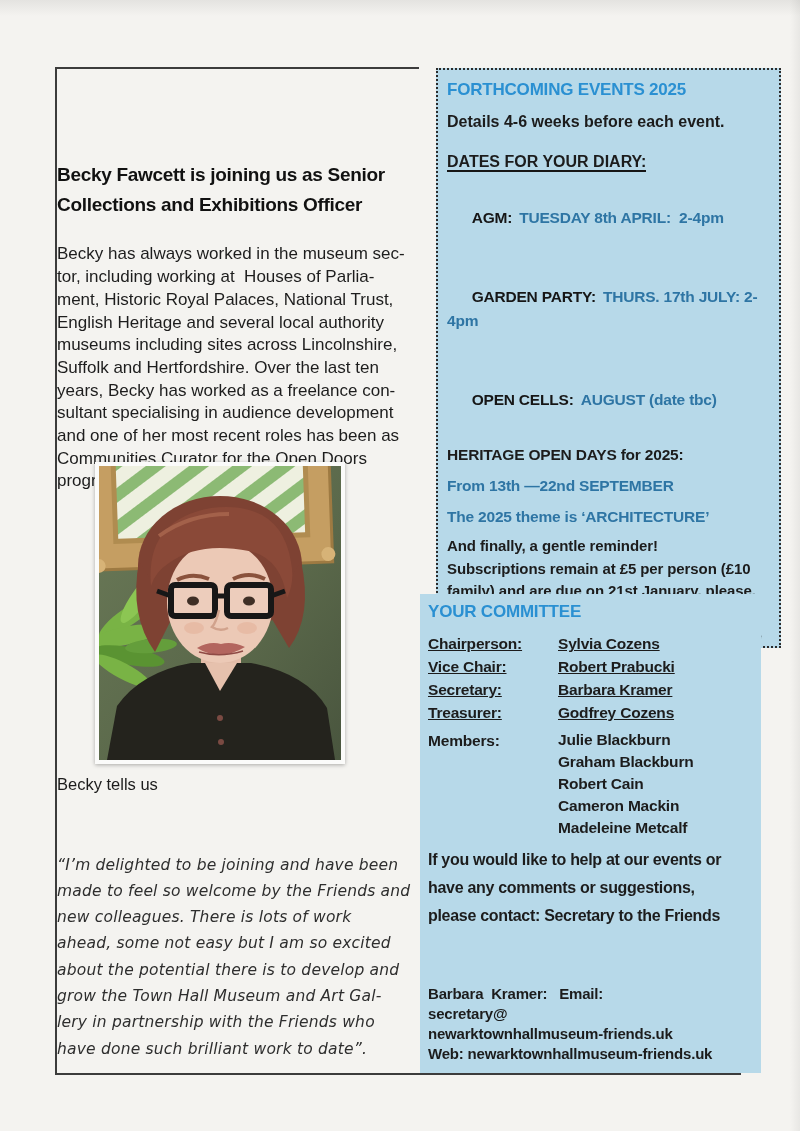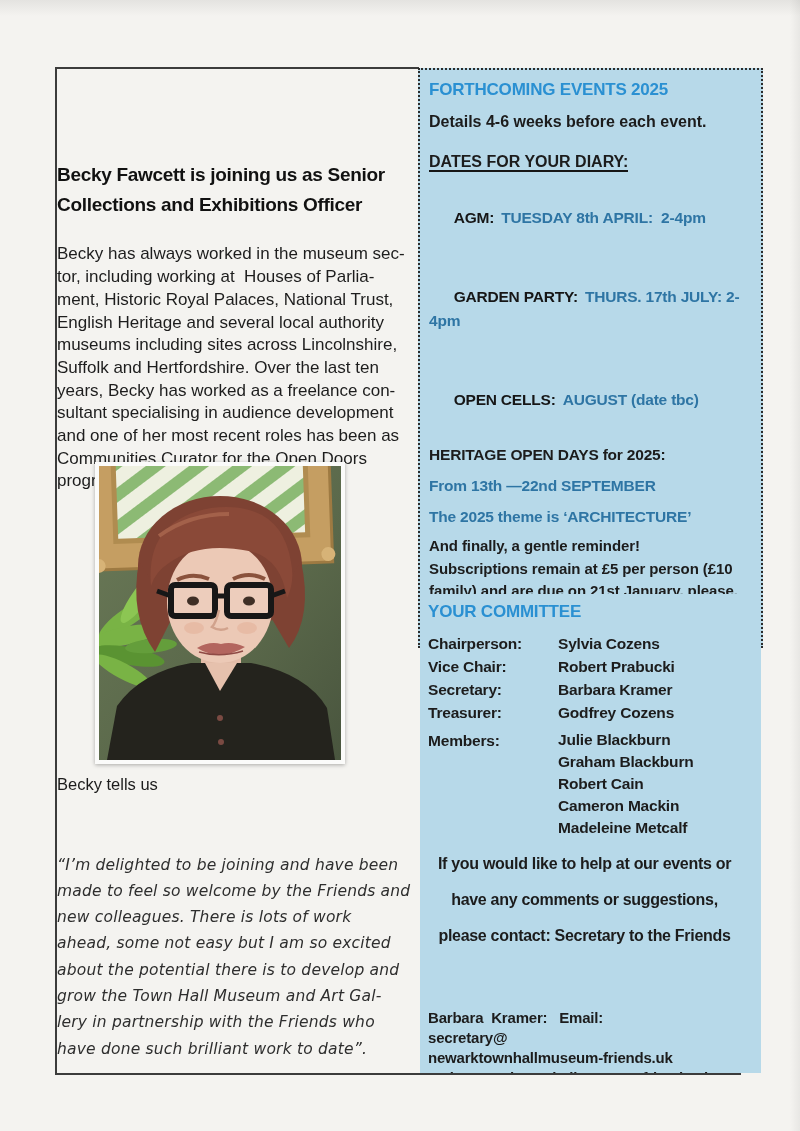--- a/index.html
+++ b/index.html
@@ -29,42 +29,42 @@
     font-size:17px;line-height:22.7px;color:#1d1d1d;}
   .photo{position:absolute;left:95px;top:462px;width:242px;height:294px;
     border:4px solid #fbfbfa;box-shadow:0 1px 4px rgba(0,0,0,0.3);background:#5d6b4a;}
   .photo svg{display:block;}
   .tells{position:absolute;left:57px;top:775px;font-size:16.5px;font-weight:normal;}
   .quote{position:absolute;left:57px;top:799px;width:370px;
     font-family:"DejaVu Sans",sans-serif;font-style:italic;
     font-size:15.5px;line-height:26.3px;color:#2e2e2e;letter-spacing:0.2px;}
 
   
-  .events{position:absolute;left:418px;top:68px;width:345px;height:580px;
+  .events{position:absolute;left:436px;top:68px;width:345px;height:580px;
     box-sizing:border-box;background:#b7d9e9;border:2px dotted #2b2b2b;
     padding:8px 9px 0 9px;overflow:hidden;font-weight:bold;}
   .panel-title{font-size:17px;line-height:24px;color:#2a90d2;letter-spacing:-0.2px;margin-bottom:8px;}
   .ev-sub{font-size:16px;line-height:24px;font-weight:bold;margin-bottom:9px;}
   .ev-diary{font-size:16px;line-height:24px;margin-bottom:8px;margin-top:16px;}
   .ev-diary span{border-bottom:2px solid #161616;}
   .ev-row{font-size:15.5px;line-height:24px;letter-spacing:-0.2px;margin-bottom:7px;}
   .ev-row .lab{color:#161616;margin-right:7px;}
   .ev-row .val{color:#2e75a4;}
   .ev-her{font-size:15.5px;line-height:24px;letter-spacing:-0.2px;margin-bottom:7px;}
   .ev-blue{font-size:15.5px;line-height:24px;letter-spacing:-0.2px;color:#2e75a4;margin-bottom:7px;}
   .ev-rem{font-size:15px;line-height:22.6px;letter-spacing:-0.1px;margin-top:-1px;}
 
   .committee{position:absolute;left:420px;top:594px;width:341px;height:479px;
     box-sizing:border-box;background:#b7d9e9;padding:6px 20px 0 8px;overflow:hidden;font-weight:bold;}
   .crow{display:flex;font-size:15.5px;line-height:23px;letter-spacing:-0.2px;}
   .clabel{width:130px;flex:none;}
-  .officers{margin-top:0;}
+  .officers{margin-top:0;text-decoration:underline;}
   .members{margin-top:5px;}
   .mnames div{line-height:22px;}
-  .help{font-size:16px;line-height:36px;letter-spacing:-0.3px;margin-top:7px;text-align:center;}
+  .help{font-size:16px;line-height:28px;letter-spacing:-0.3px;margin-top:7px;}
   .contact div{font-size:15px;line-height:20px;letter-spacing:-0.2px;}
 </style>
 </head>
 <body>
 
 <div class="scan-top"></div>
 <div class="scan-right"></div>
 <div class="bl b-left"></div>
 <div class="bl b-top"></div>
 <div class="bl b-bottom"></div>

